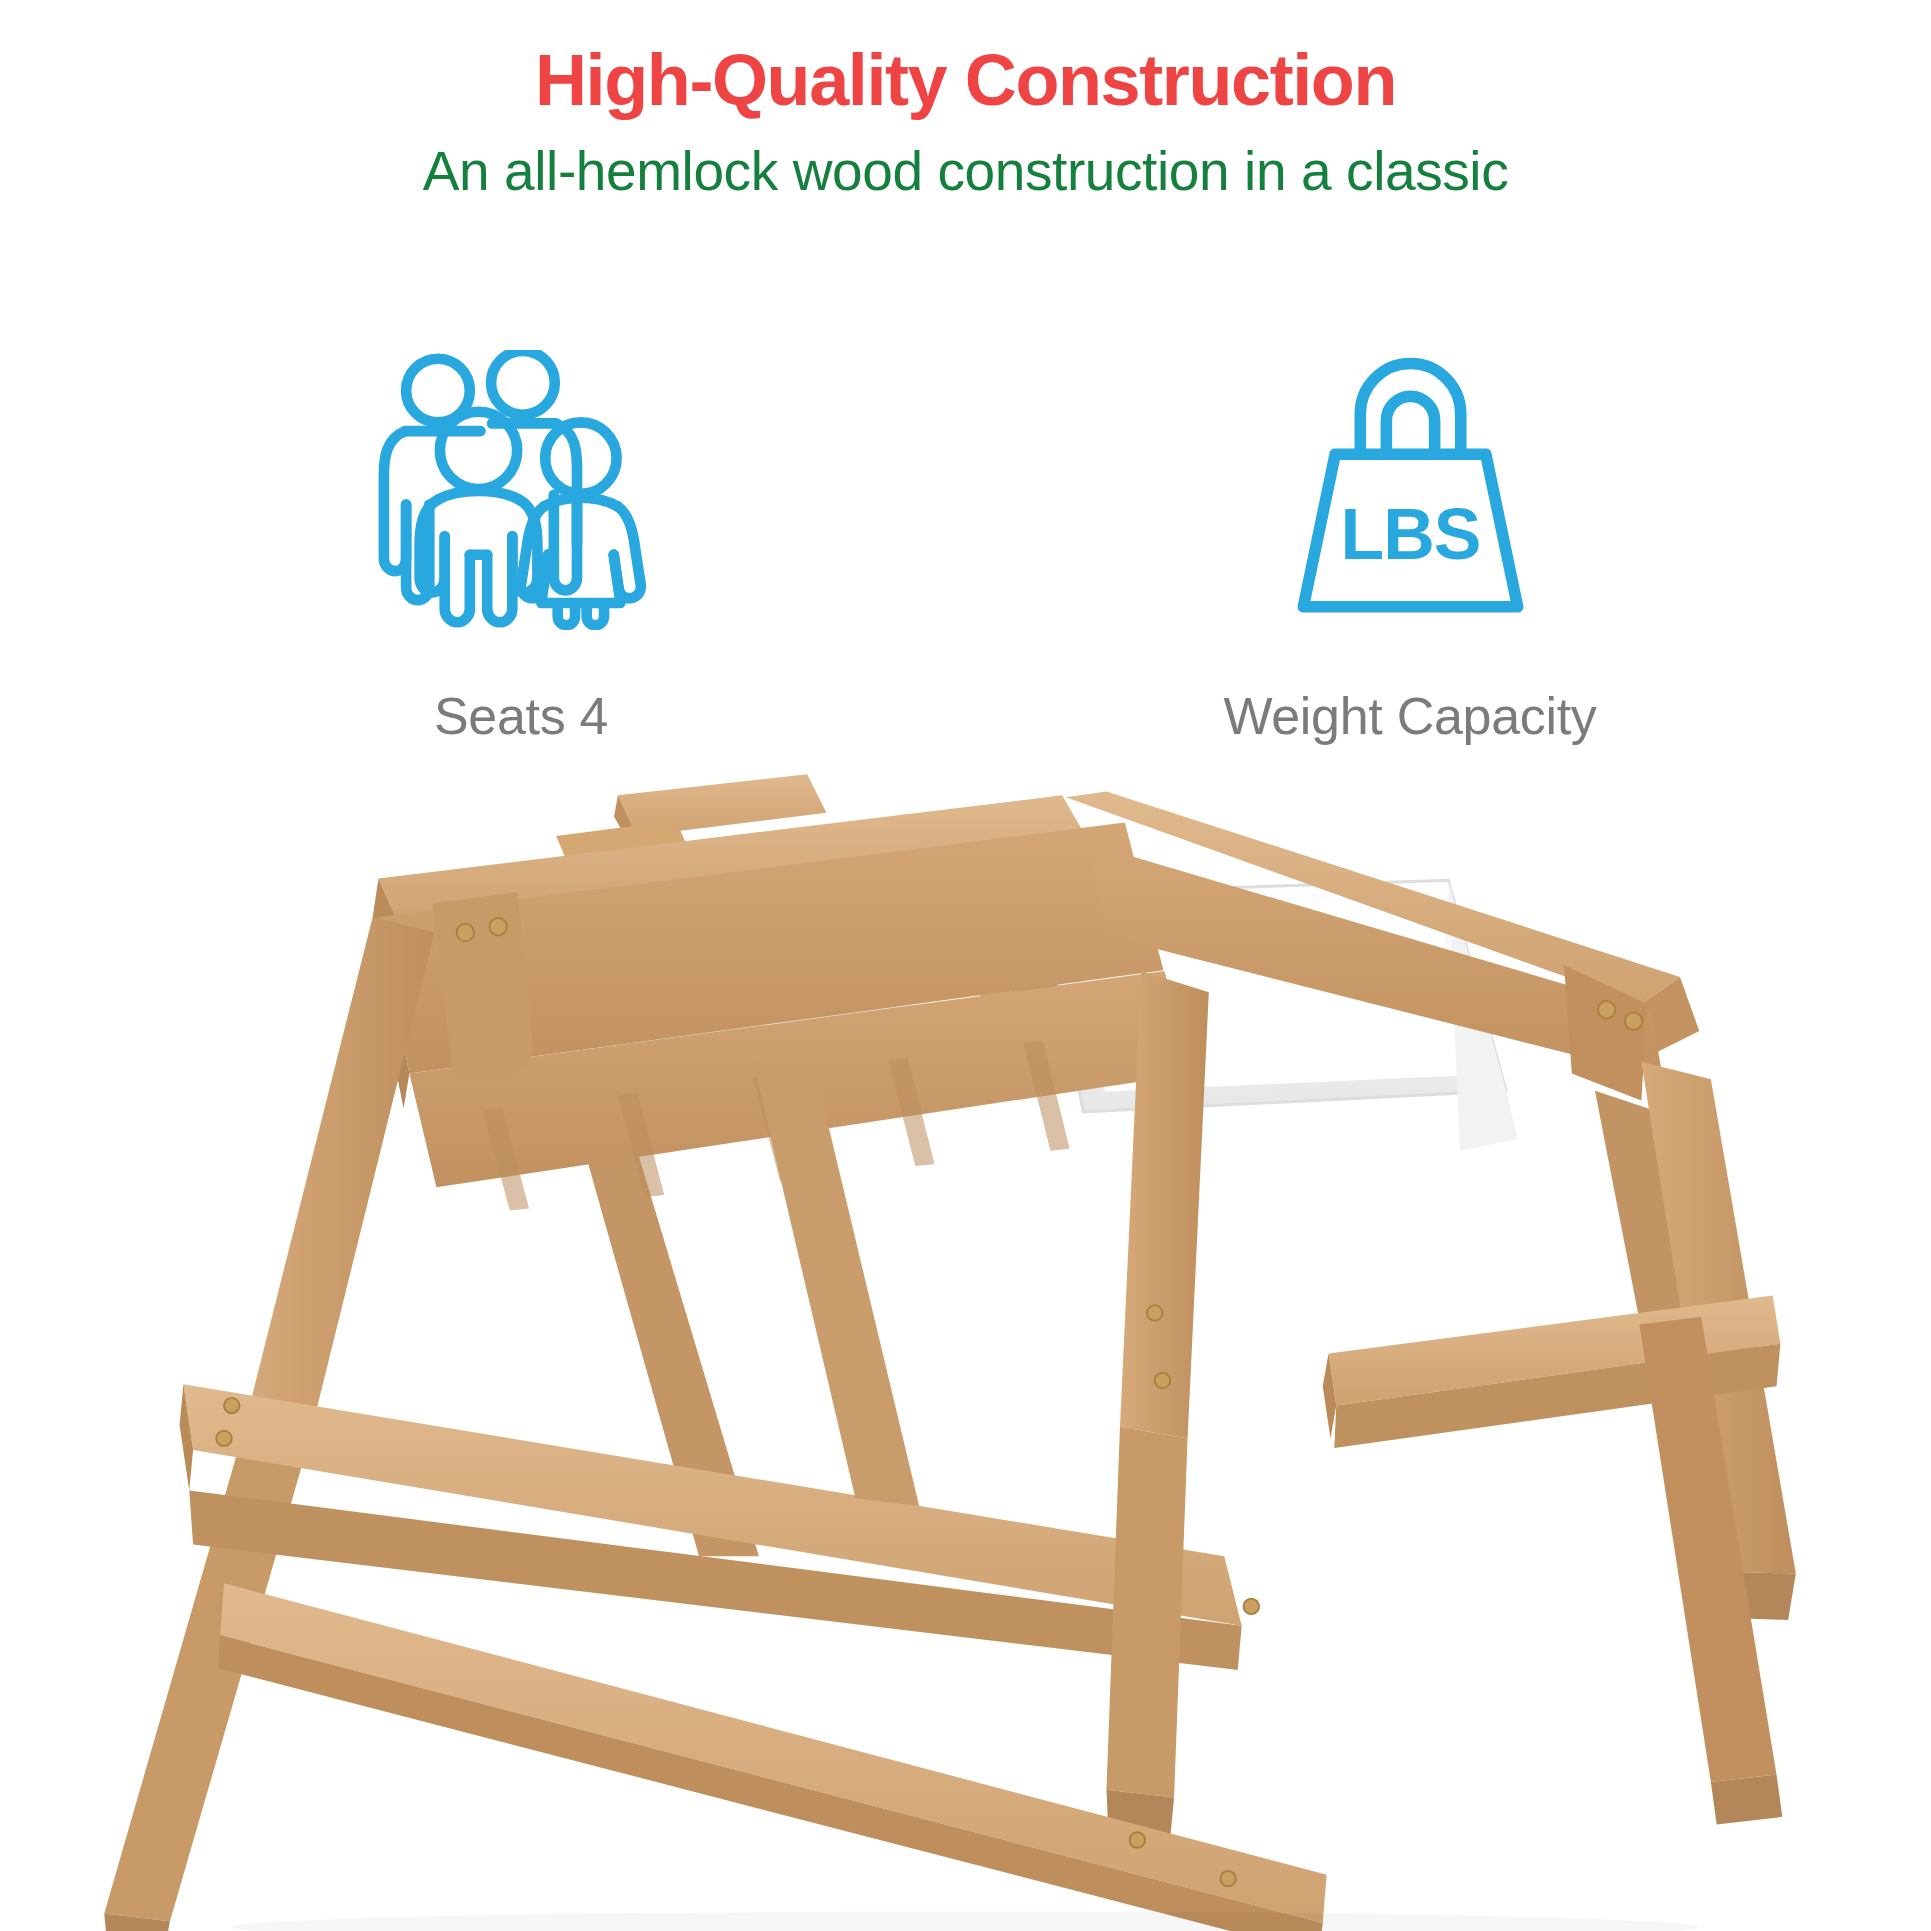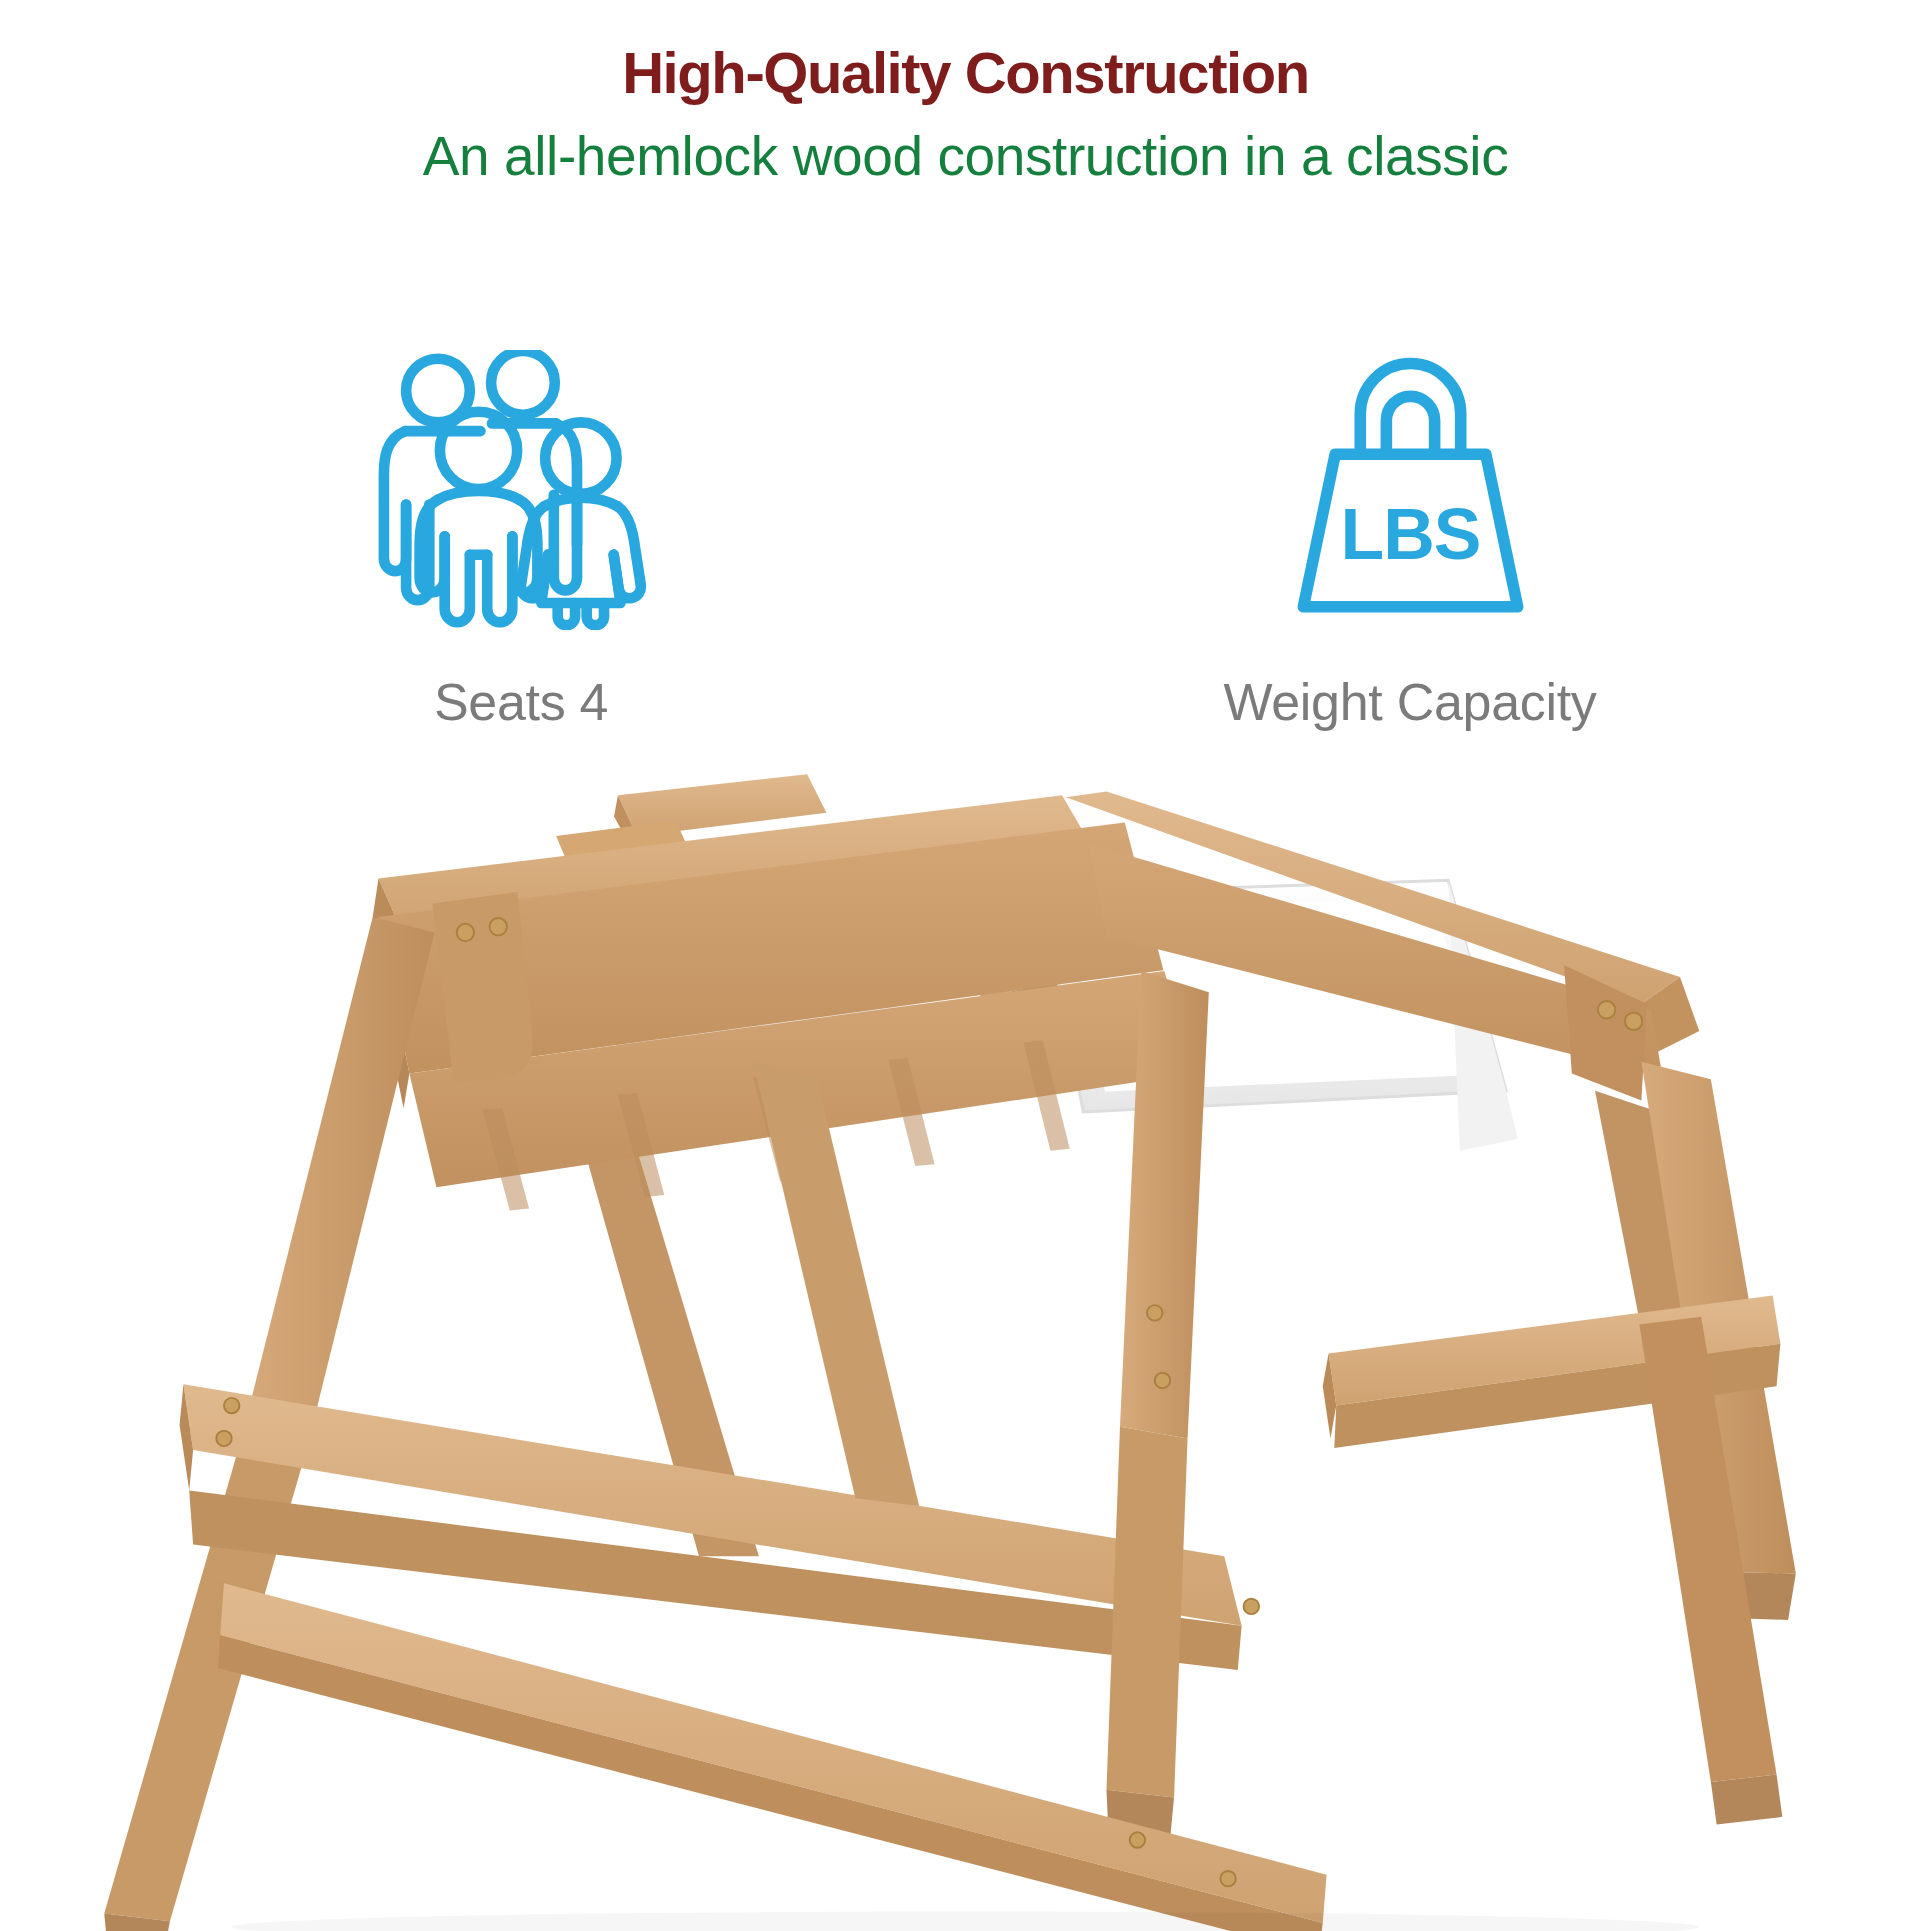--- a/index.html
+++ b/index.html
@@ -24,24 +24,24 @@
     position: absolute;
     top: 42px;
     left: 0;
     width: 1931px;
     text-align: center;
   }
 
   .headline {
     font-family: "Liberation Sans", sans-serif;
     font-weight: 700;
-    font-size: 58px;
+    font-size: 72px;
     line-height: 1.06;
     letter-spacing: -1.4px;
-    color: #7f1d1d;
+    color: #ef4444;
     white-space: nowrap;
   }
 
   .subhead {
     margin-top: 17.4px;
     font-family: "Liberation Sans", sans-serif;
     font-weight: 300;
     font-size: 55px;
     line-height: 1.28;
     letter-spacing: -0.4px;
@@ -58,20 +58,21 @@
     display: flex;
     justify-content: center;
     align-items: flex-start;
   }
 
   .feature {
     width: 541px;
     display: flex;
     flex-direction: column;
     align-items: center;
+    gap: 14px;
   }
   .feature-seats { margin-right: 174px; }
   .feature-weight { margin-left: 174px; }
 
   .icon-box {
     height: 290px;
     display: flex;
     align-items: flex-end;
     justify-content: center;
   }

